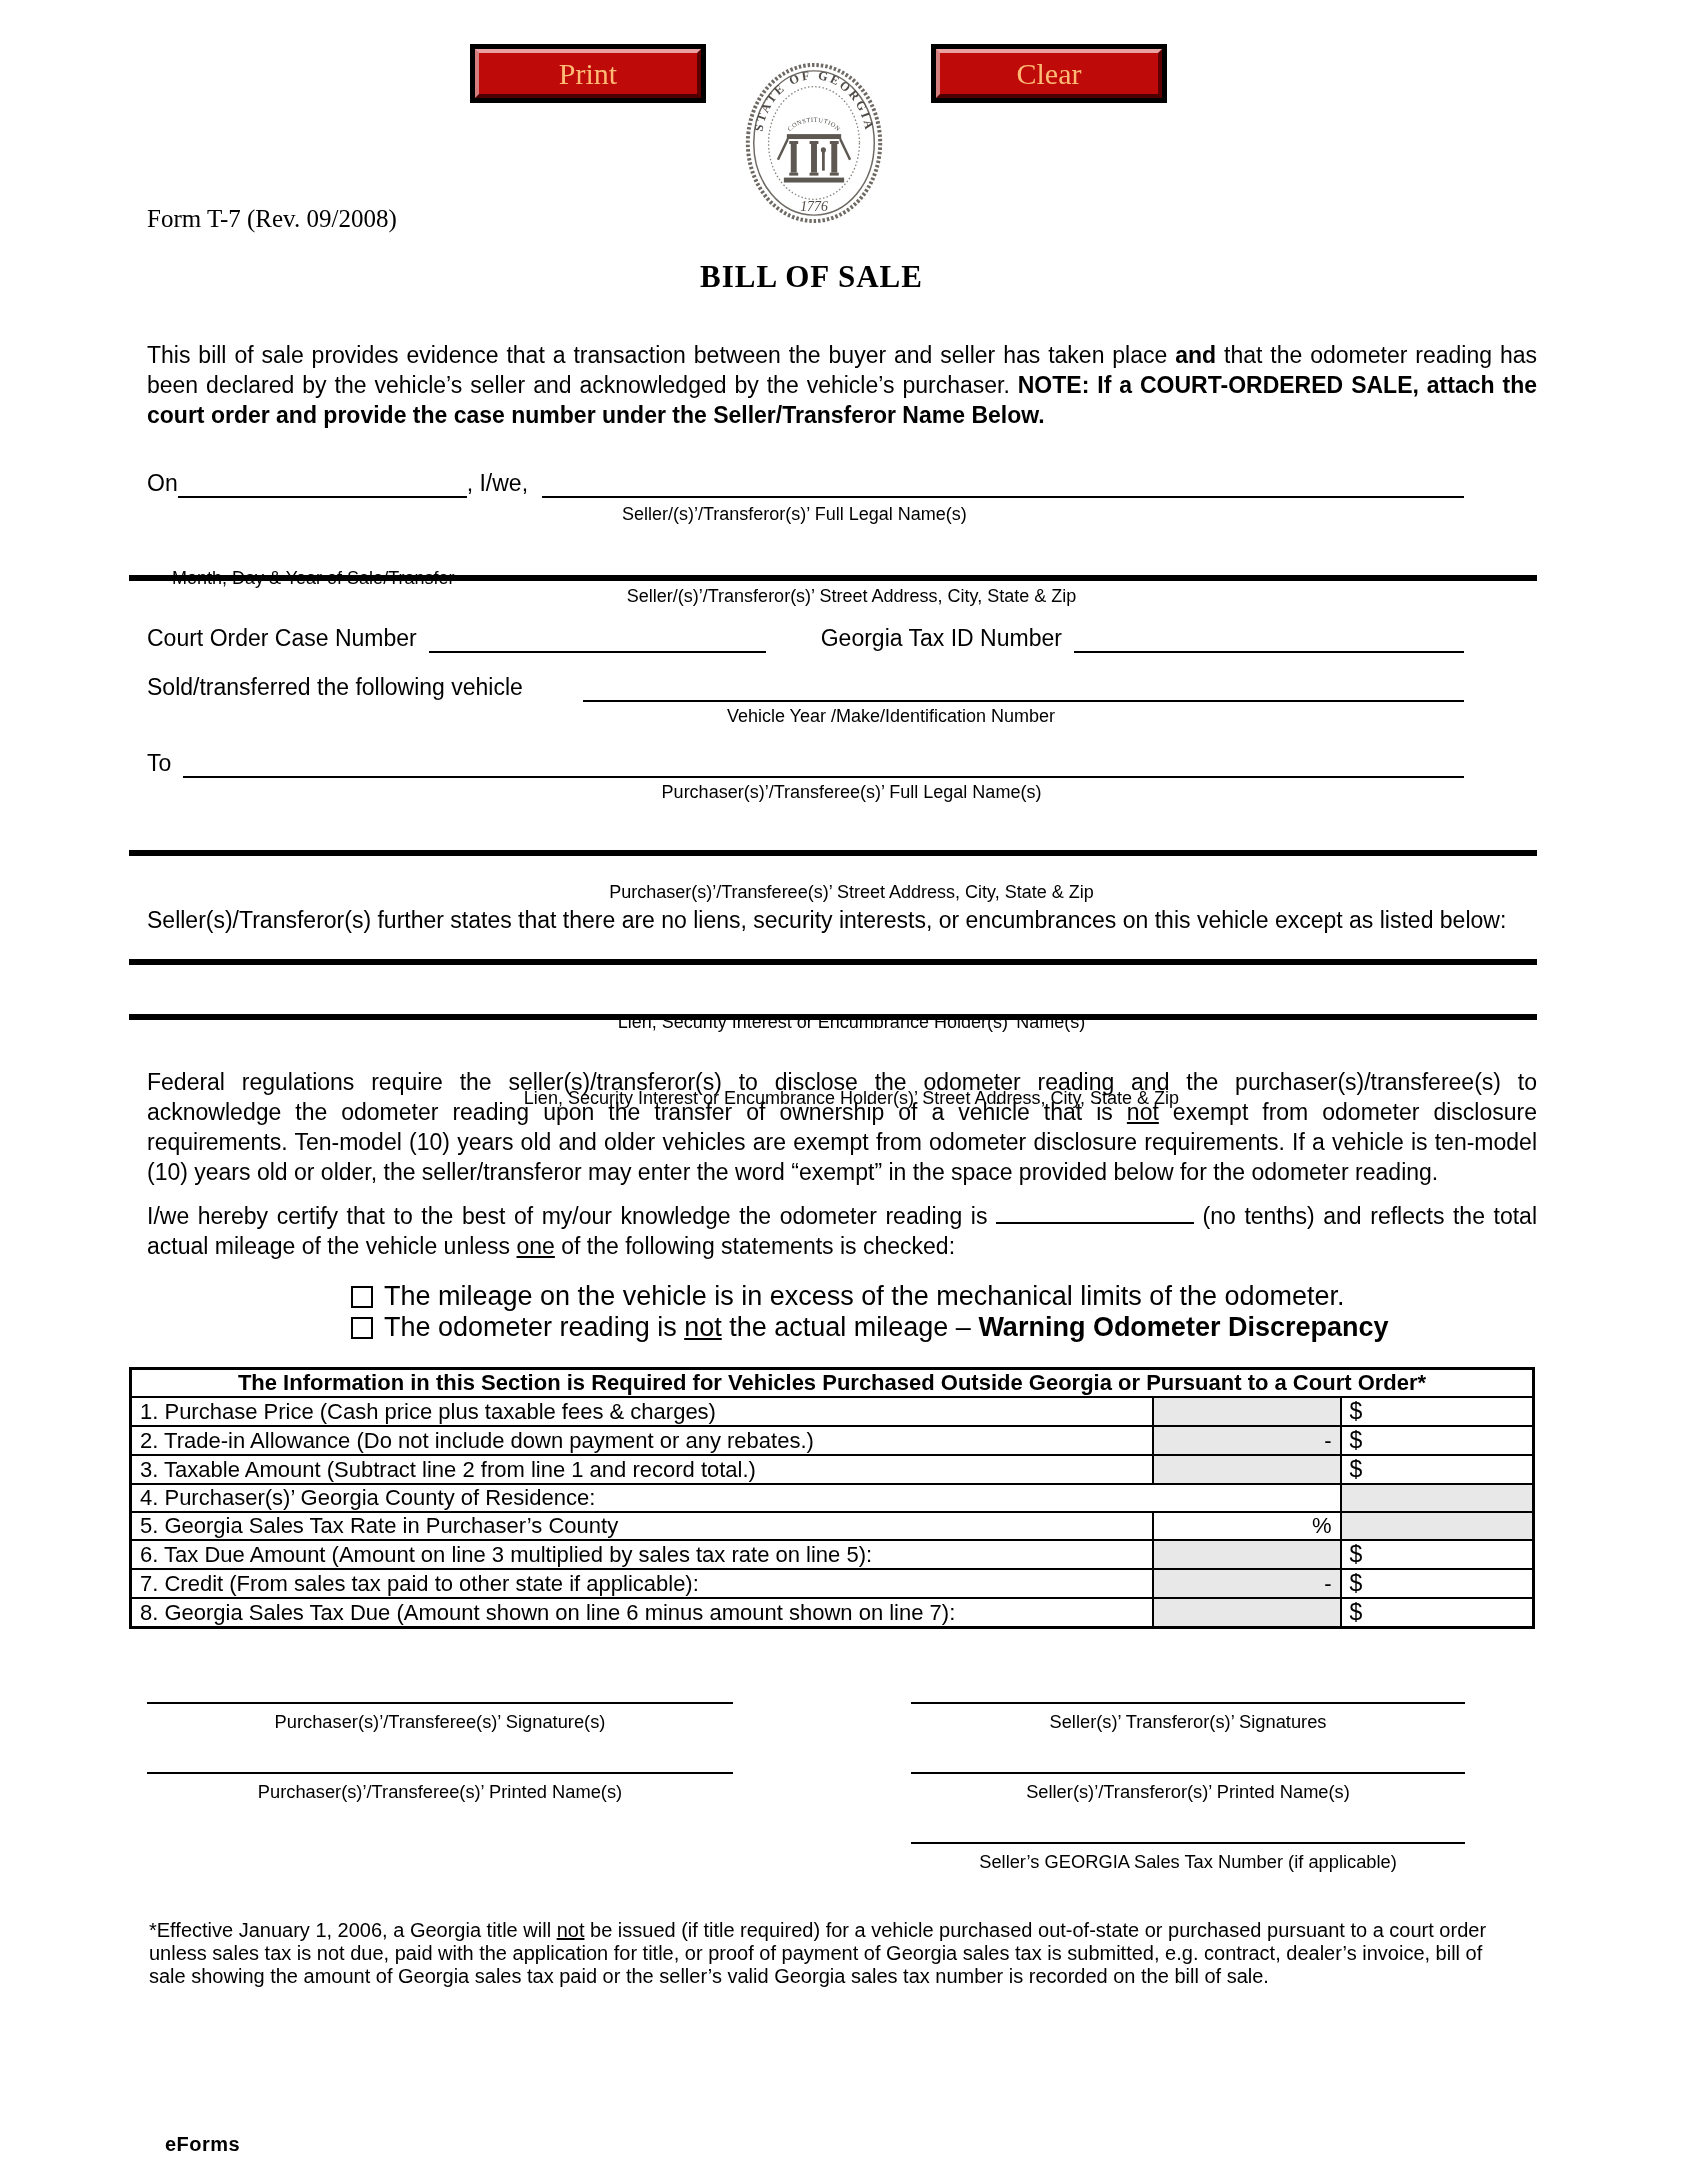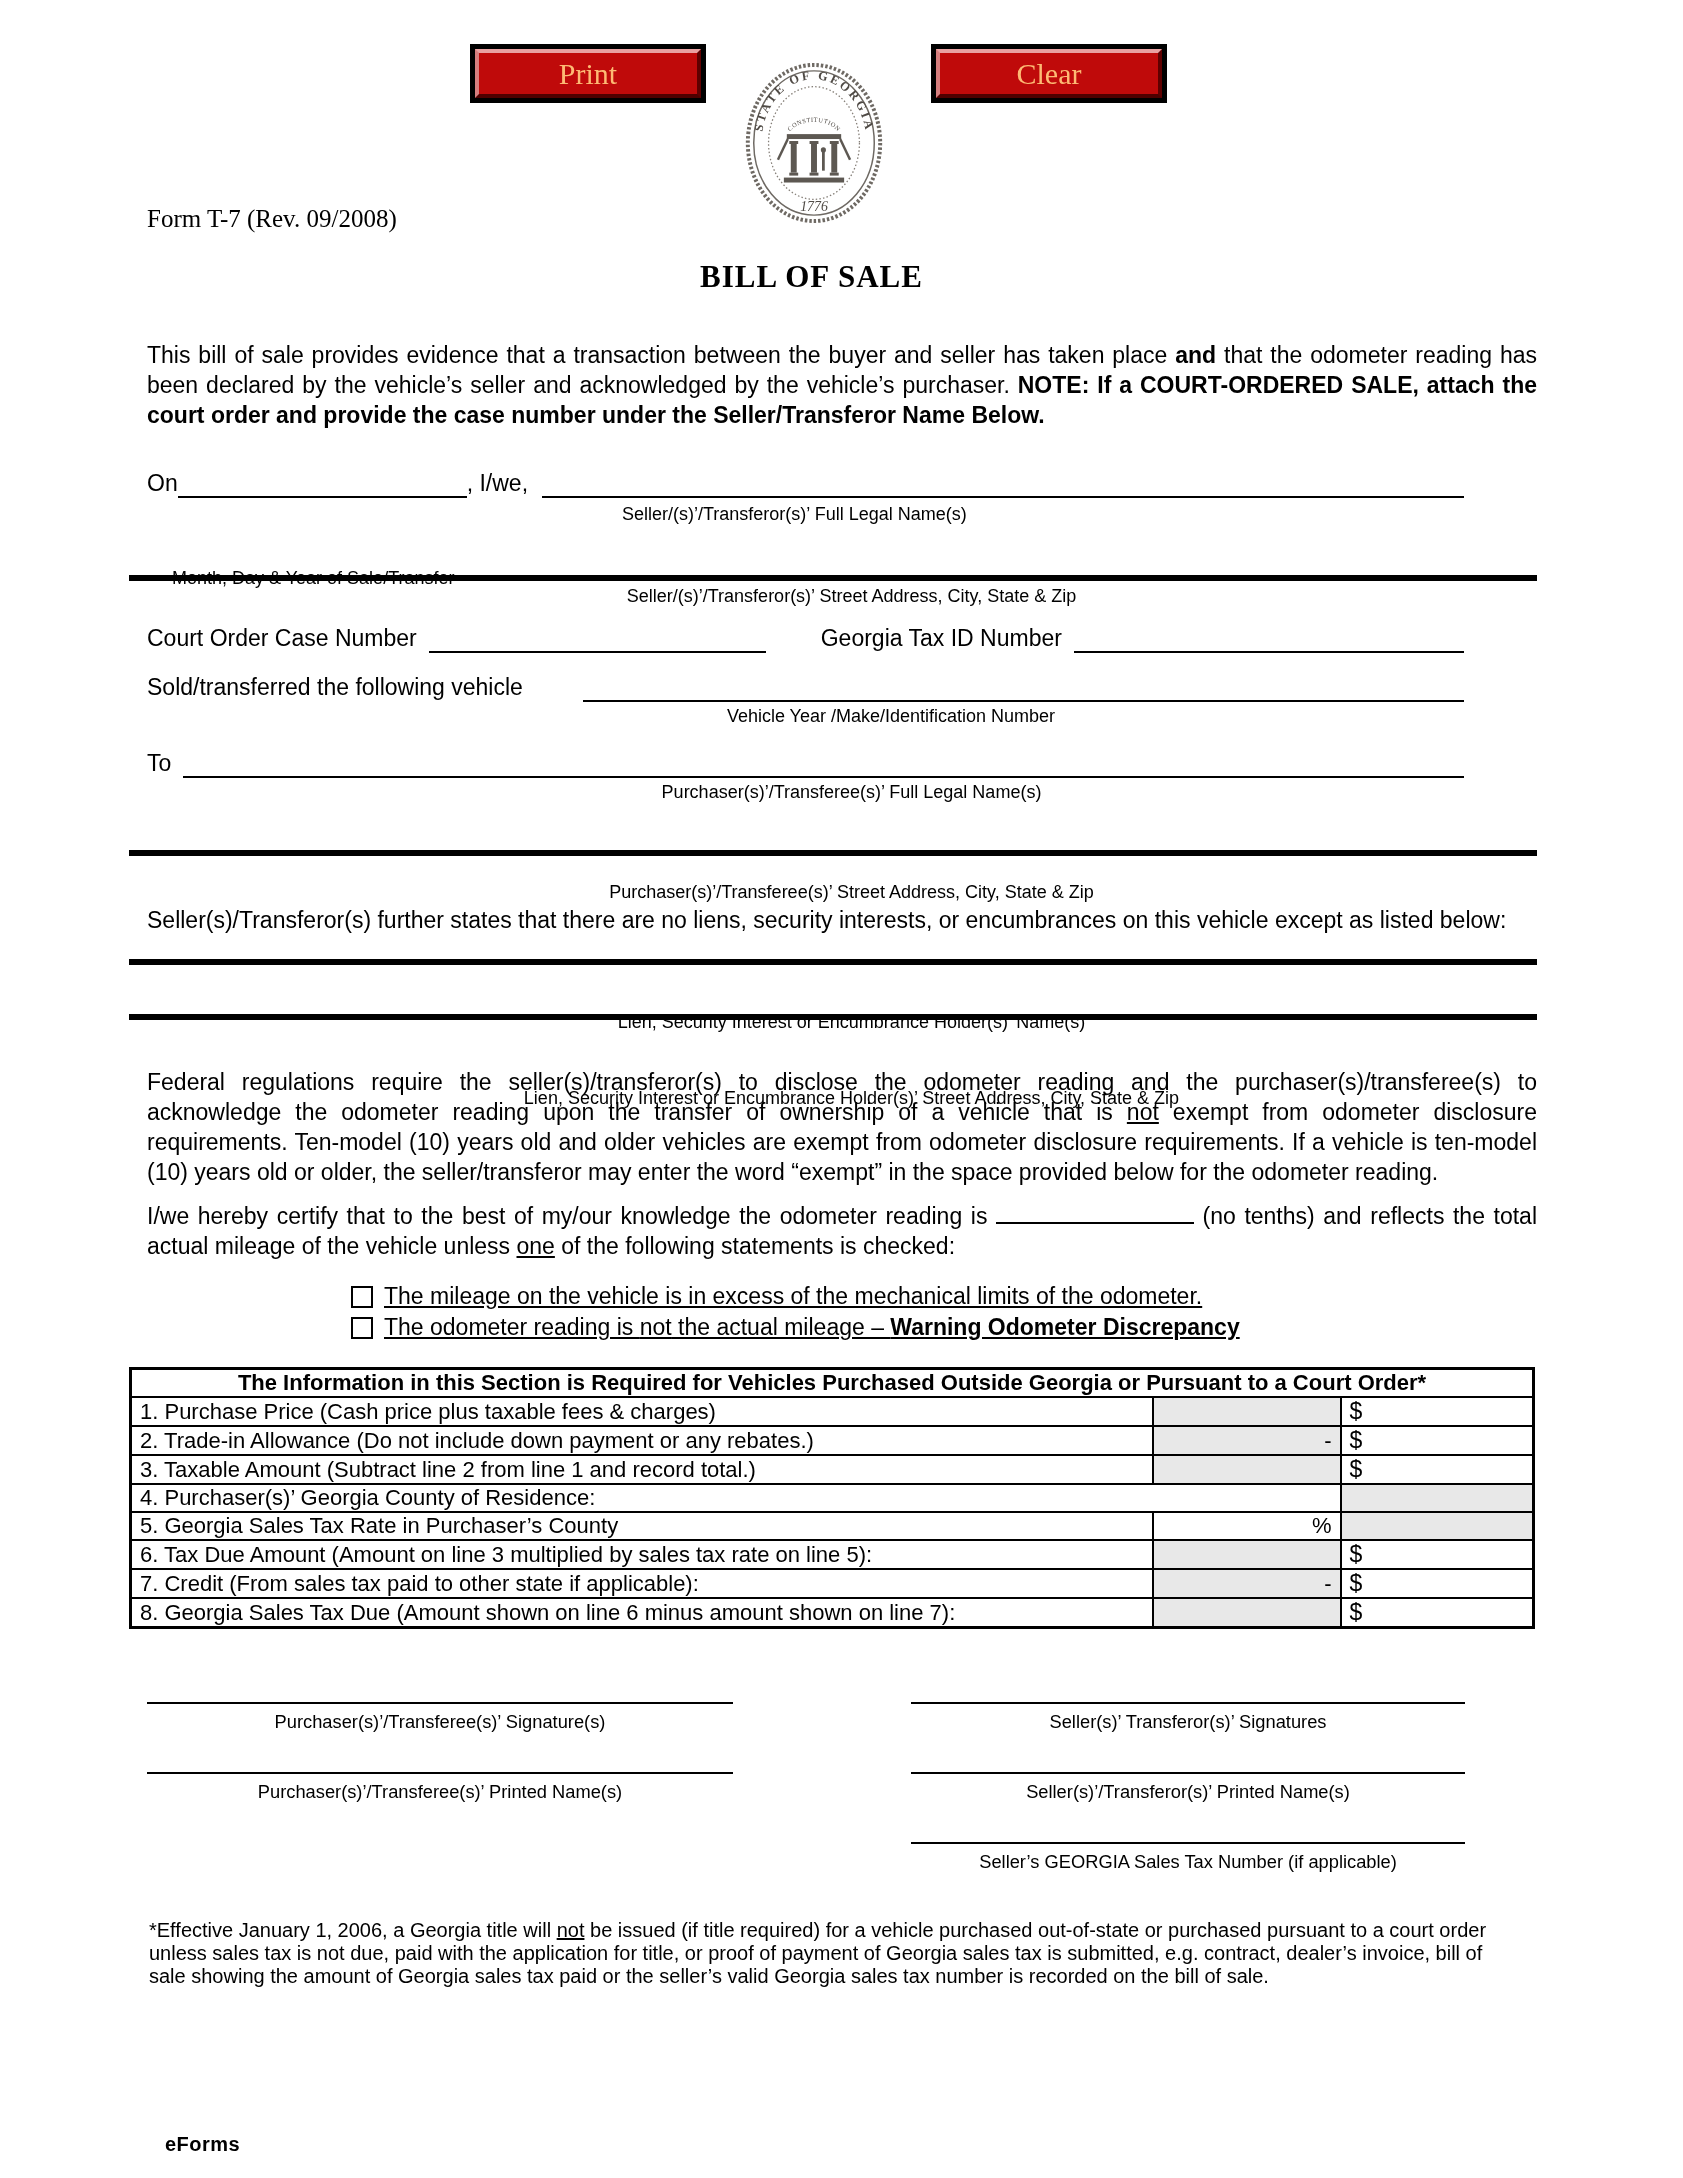--- a/index.html
+++ b/index.html
@@ -31,21 +31,21 @@
   .fill-row { width:1317px; display:flex; align-items:flex-end; font-size:23px; line-height:29px; white-space:nowrap; }
   .blank { display:inline-block; border-bottom:2px solid #000; height:27px; }
   .grow { flex:1 1 auto; }
   .small-label { font-size:18px; line-height:20px; }
   .center-label { width:1317px; text-align:center; position:relative; left:47px; font-size:18px; }
   .rule { height:6px; background:#000; width:1408px; }
   .sig-line { border-top:2px solid #000; }
   .sig-label { text-align:center; font-size:18.3px; margin-top:7px; }
 
   
-  .cb-row { display:flex; align-items:center; font-size:23px; line-height:29px; margin-bottom:2px;text-decoration:underline; }
+  .cb-row { display:flex; align-items:center; font-size:27px; line-height:29px; margin-bottom:2px; }
   .cb { width:22px; height:22px; border:2px solid #000; background:#fff; margin-right:11px; flex:0 0 auto; }
 
   
   table.tax { border-collapse:collapse; width:1406px; table-layout:fixed; font-size:22px; }
   table.tax td, table.tax th { border:2px solid #000; padding:0 8px; height:28px; vertical-align:middle; }
   table.tax { border:3px solid #000; }
   th.tbl-head { font-size:22px; font-weight:bold; text-align:center; height:27px; }
   td.gray { background:#e8e8e8; }
   td.mid { text-align:right; padding-right:10px; }
   td.cur { text-align:left; padding-left:8px; font-size:23px; }

